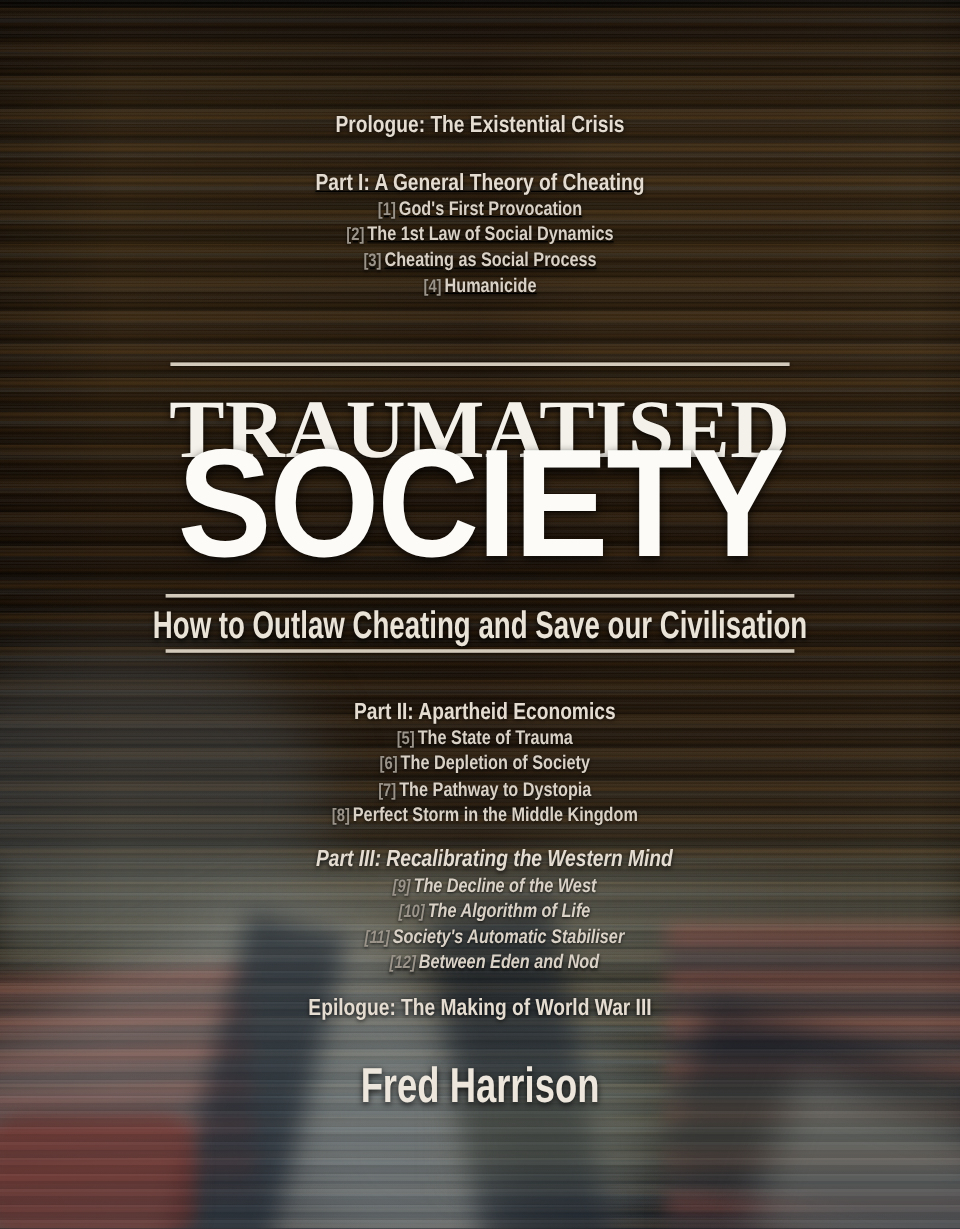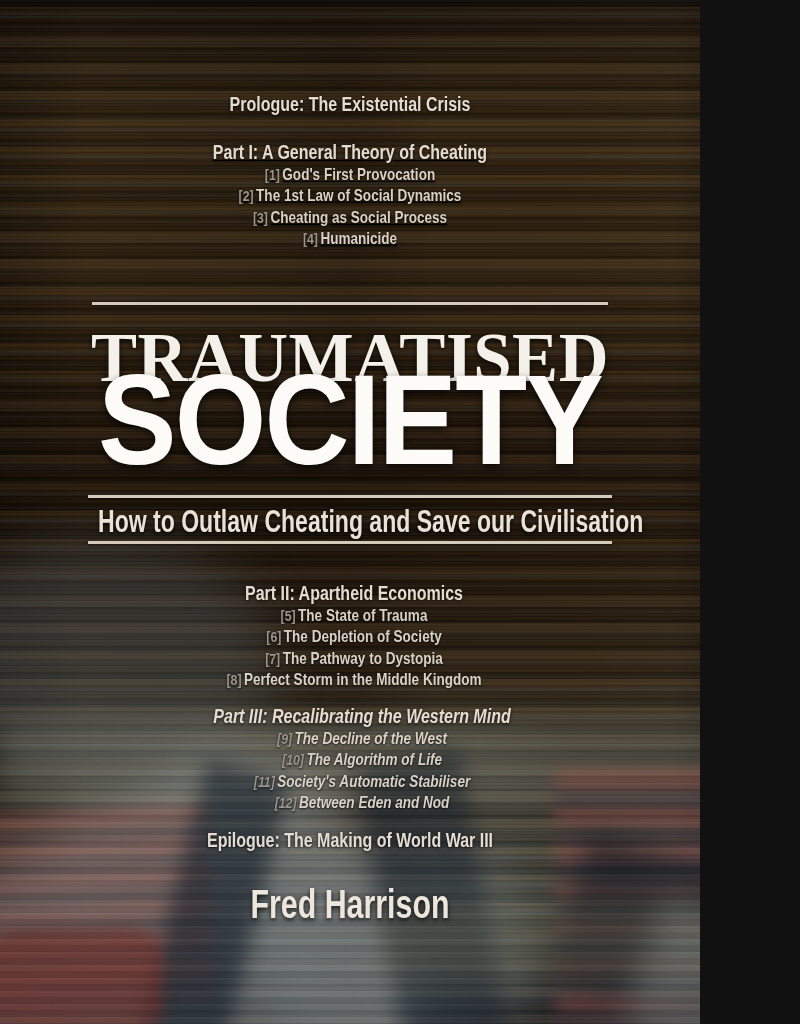--- a/index.html
+++ b/index.html
@@ -1,20 +1,20 @@
 <!DOCTYPE html>
 <html><head>
 <meta charset="utf-8">
 <style>
   html, body { margin:0; padding:0; background:#111; }
   * { box-sizing:border-box; }
 
   .cover {
     position:relative;
-    width:700px; height:1024px;
+    width:800px; height:1024px;
     overflow:hidden;
     font-family:"Liberation Sans", sans-serif;
     background:
       
       repeating-linear-gradient(180deg,
         rgba(175,185,195,0.07) 0px, rgba(175,185,195,0.07) 2px,
         rgba(0,0,0,0.00) 2px,  rgba(0,0,0,0.18) 5px,
         rgba(115,82,45,0.10) 7px, rgba(0,0,0,0.16) 10px,
         rgba(150,160,170,0.05) 12px, rgba(0,0,0,0.00) 13px),
       

